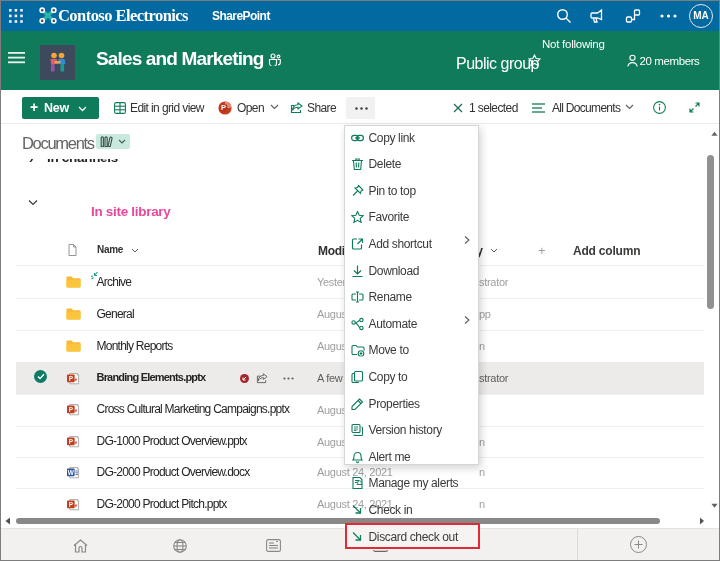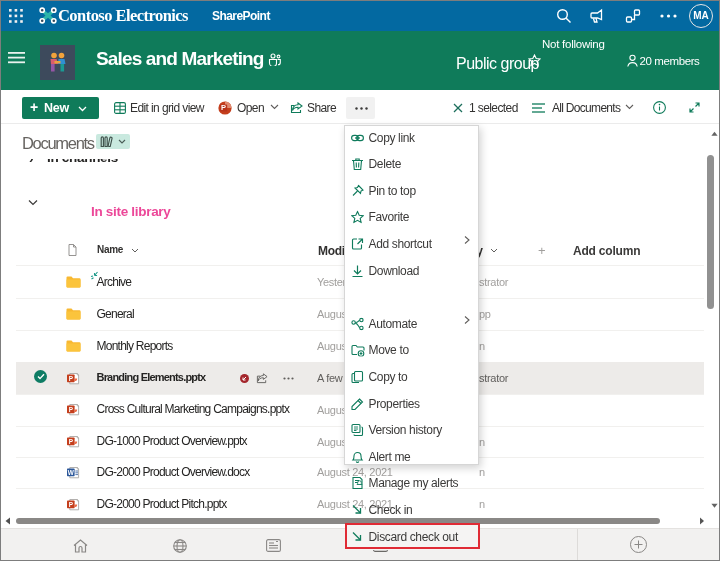--- a/index.html
+++ b/index.html
@@ -490,20 +490,32 @@
   <div class="mi" style="top:131.5px;">
     <svg width="13" height="13" viewBox="0 0 13 13">
           <g fill="none" stroke="#0f7b5c" stroke-width="1.2">
             <line x1="6.5" y1="1" x2="6.5" y2="9"></line>
             <path d="M3 6 L6.5 9.5 L10 6"></path>
             <line x1="1.5" y1="12" x2="11.5" y2="12"></line>
           </g>
         </svg>
     <span class="txt">Download</span>
   </div>
+  <div class="mi" style="top:158.1px;">
+    <svg width="13" height="13" viewBox="0 0 13 13">
+          <g fill="none" stroke="#0f7b5c" stroke-width="1.1">
+            <path d="M5 3.5 H2 a1 1 0 0 0 -1 1 v4 a1 1 0 0 0 1 1 h3"></path>
+            <path d="M8 3.5 h3 a1 1 0 0 1 1 1 v4 a1 1 0 0 1 -1 1 H8"></path>
+            <line x1="6.5" y1="1.5" x2="6.5" y2="11.5"></line>
+            <line x1="5" y1="1.5" x2="8" y2="1.5"></line>
+            <line x1="5" y1="11.5" x2="8" y2="11.5"></line>
+          </g>
+        </svg>
+    <span class="txt">Rename</span>
+  </div>
   <div class="mi" style="top:184.7px;">
     <svg width="13" height="13" viewBox="0 0 13 13">
           <g fill="none" stroke="#0f7b5c" stroke-width="1.1">
             <circle cx="2.6" cy="5" r="1.7"></circle>
             <circle cx="10.4" cy="2.6" r="1.7"></circle>
             <circle cx="10.4" cy="10.4" r="1.7"></circle>
             <path d="M4.3 5 C7 5 7.5 3.2 8.7 2.8 M4.3 5.6 C7 6 7.5 9.6 8.7 10.2"></path>
           </g>
         </svg>
     <span class="txt">Automate</span>

